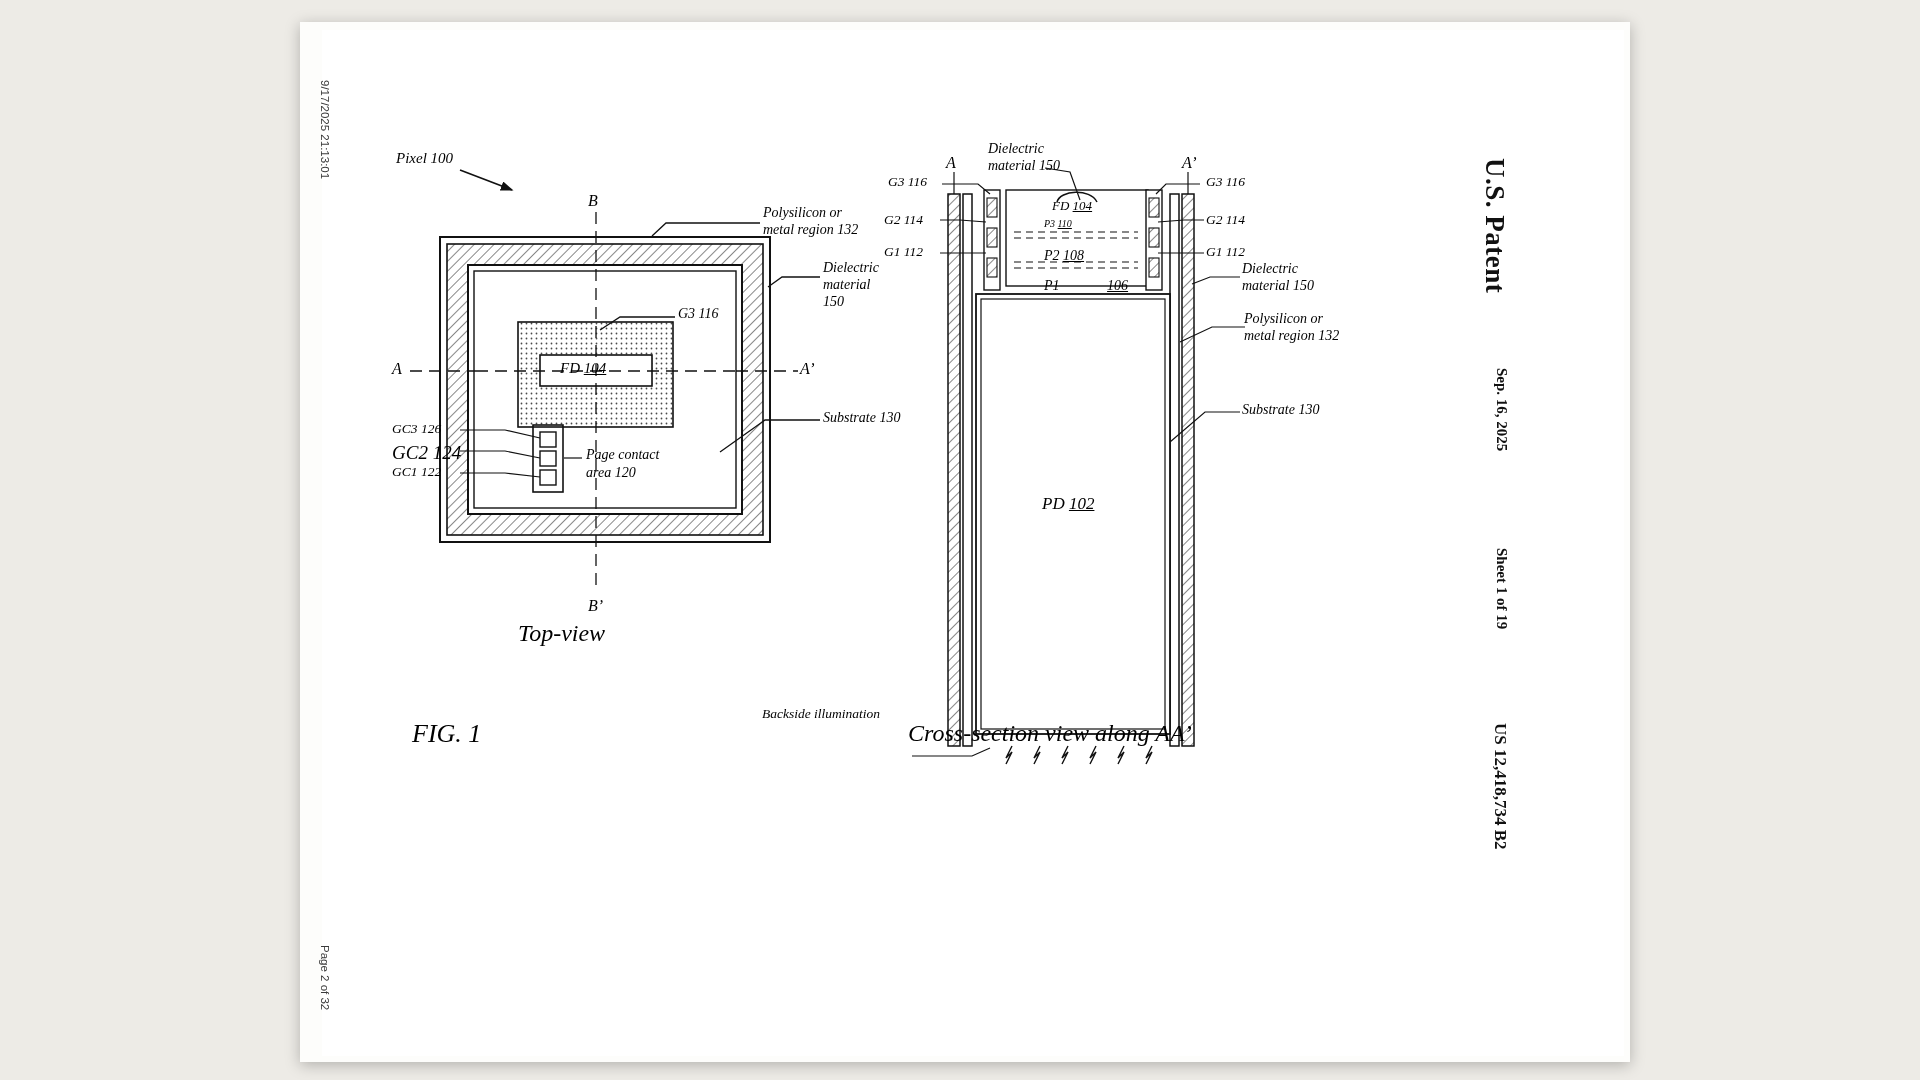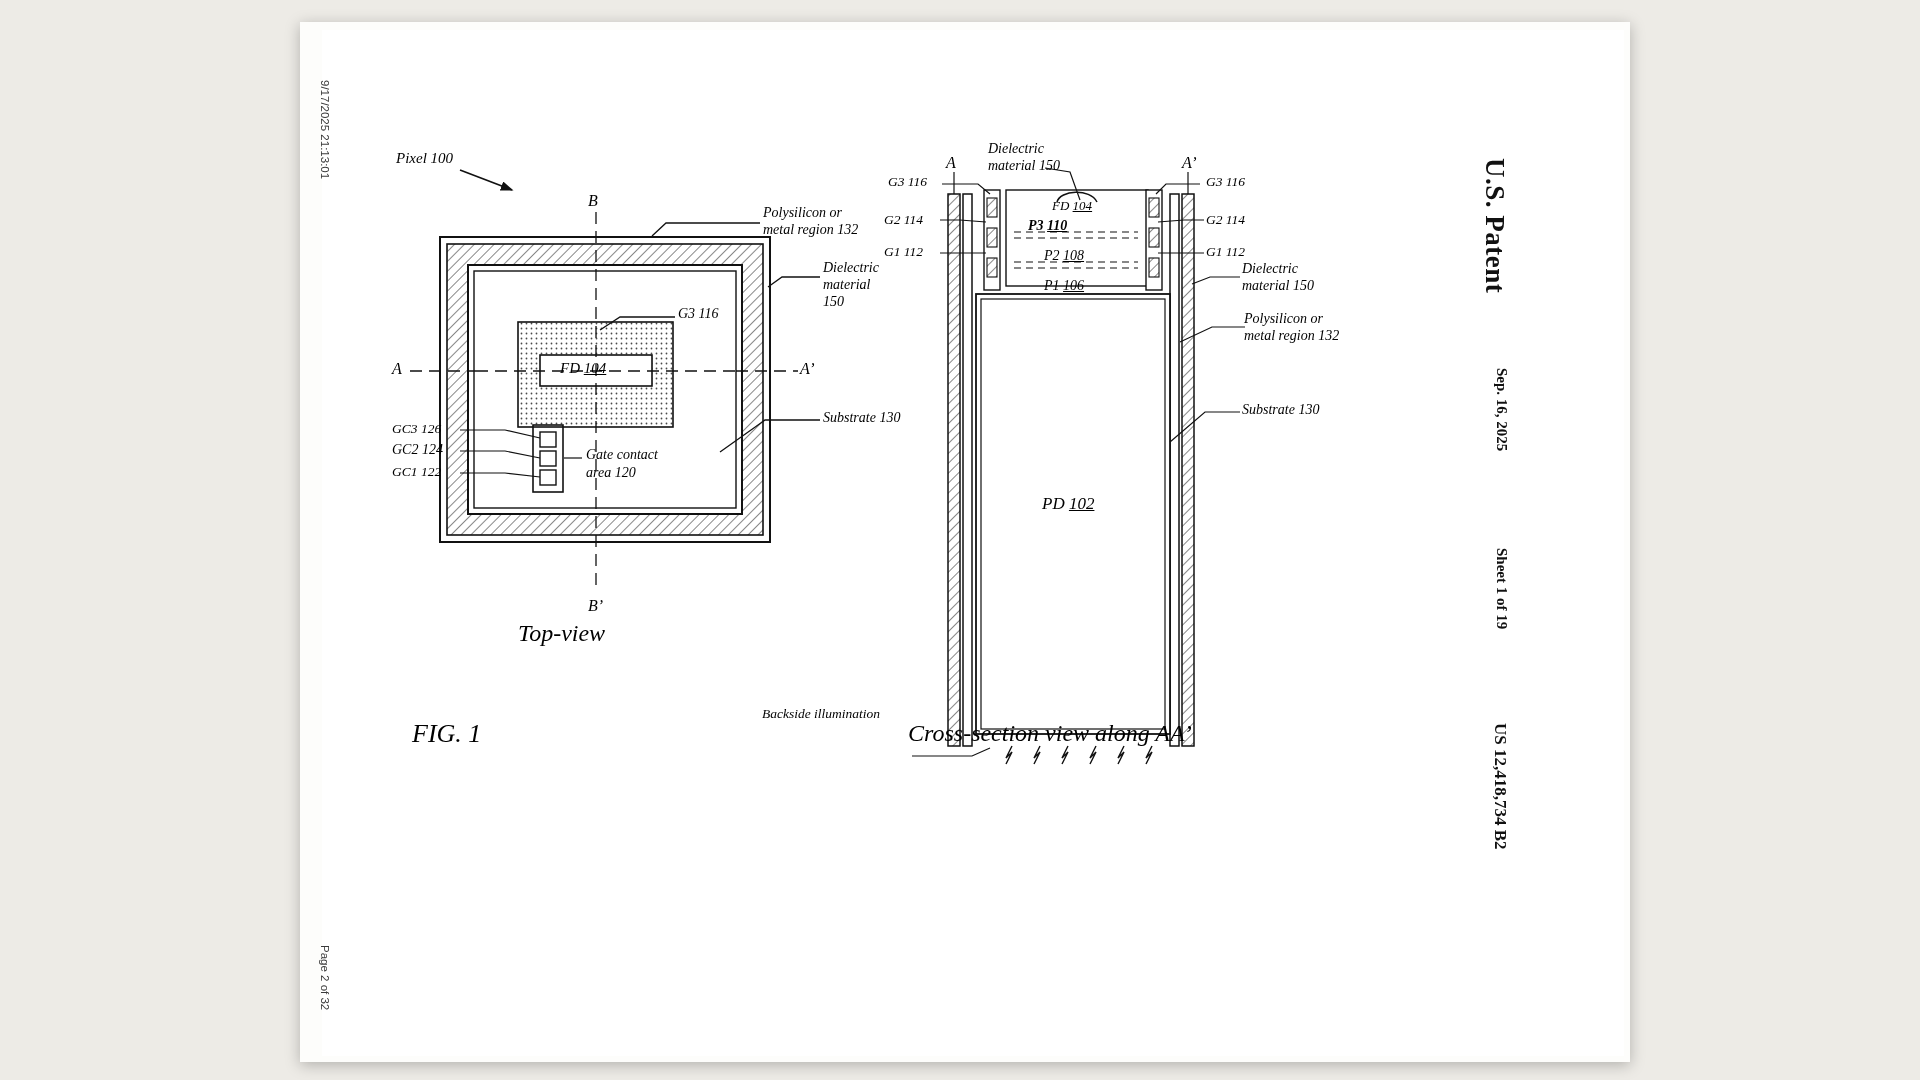--- a/index.html
+++ b/index.html
@@ -237,25 +237,25 @@
       <div class="ital" style="position:absolute;left:378px;top:284px;font-size:14px;">G3 116</div>
 
       <div class="ital" style="position:absolute;left:260px;top:338px;font-size:15px;">
         <span>FD</span>
         <span style="text-decoration:underline;">104</span>
       </div>
 
       <div class="ital" style="position:absolute;left:523px;top:388px;font-size:14px;">Substrate 130</div>
 
       <div class="ital" style="position:absolute;left:92px;top:399px;font-size:13.5px;text-align:right;">GC3 126</div>
-      <div class="ital" style="position:absolute;left:92px;top:420px;font-size:14px;font-style:italic;">GC2 124</div>
+      <div class="ital" style="position:absolute;left:92px;top:420px;font-size:19px;font-style:italic;">GC2 124</div>
       <div class="ital" style="position:absolute;left:92px;top:442px;font-size:13.5px;">GC1 122</div>
 
       <div class="ital" style="position:absolute;left:286px;top:424px;font-size:14px;line-height:18px;">
-        <div>Gate contact</div>
+        <div>Page contact</div>
         <div>area 120</div>
       </div>
 
       <div class="ital" style="position:absolute;left:288px;top:170px;font-size:16px;">B</div>
       <div class="ital" style="position:absolute;left:288px;top:575px;font-size:16px;">B’</div>
       <div class="ital" style="position:absolute;left:92px;top:338px;font-size:16px;">A</div>
       <div class="ital" style="position:absolute;left:500px;top:338px;font-size:16px;">A’</div>
 
       <div class="ital" style="position:absolute;left:218px;top:598px;font-size:24px;">Top-view</div>
       <div class="ital" style="position:absolute;left:112px;top:697px;font-size:26px;text-align:center;">FIG. 1</div>
@@ -272,31 +272,31 @@
       <div class="ital" style="position:absolute;left:906px;top:152px;font-size:13.5px;">G3 116</div>
       <div class="ital" style="position:absolute;left:584px;top:190px;font-size:13.5px;">G2 114</div>
       <div class="ital" style="position:absolute;left:906px;top:190px;font-size:13.5px;">G2 114</div>
       <div class="ital" style="position:absolute;left:584px;top:222px;font-size:13.5px;">G1 112</div>
       <div class="ital" style="position:absolute;left:906px;top:222px;font-size:13.5px;">G1 112</div>
 
       <div class="ital" style="position:absolute;left:752px;top:176px;font-size:13px;">
         <span>FD</span>
         <span style="text-decoration:underline;">104</span>
       </div>
-      <div class="ital" style="position:absolute;left:728px;top:196px;font-size:14px;font-weight:bold;">
+      <div class="ital" style="position:absolute;left:744px;top:196px;font-size:10px;">
         <span>P3</span>
         <span style="text-decoration:underline;">110</span>
       </div>
       <div class="ital" style="position:absolute;left:744px;top:226px;font-size:14px;">
         <span>P2</span>
         <span style="text-decoration:underline;">108</span>
       </div>
       <div class="ital" style="position:absolute;left:744px;top:256px;font-size:14px;">
         <span>P1</span>
-        <span style="text-decoration:underline;">106</span>
+        <span style="text-decoration:underline;margin-left:44px;">106</span>
       </div>
 
       <div class="ital" style="position:absolute;left:942px;top:238px;font-size:14px;line-height:17px;">
         <div>Dielectric</div>
         <div>material 150</div>
       </div>
       <div class="ital" style="position:absolute;left:944px;top:288px;font-size:14px;line-height:17px;">
         <div>Polysilicon or</div>
         <div>metal region 132</div>
       </div>

